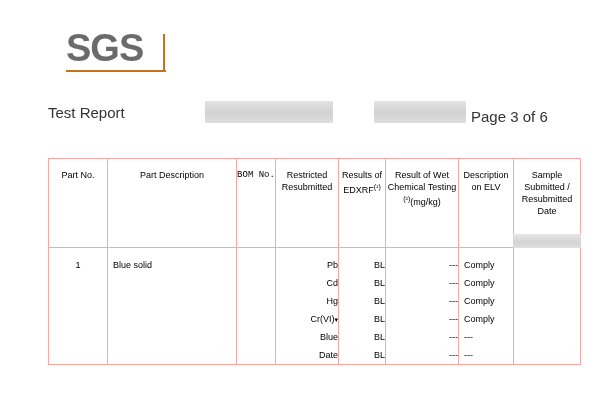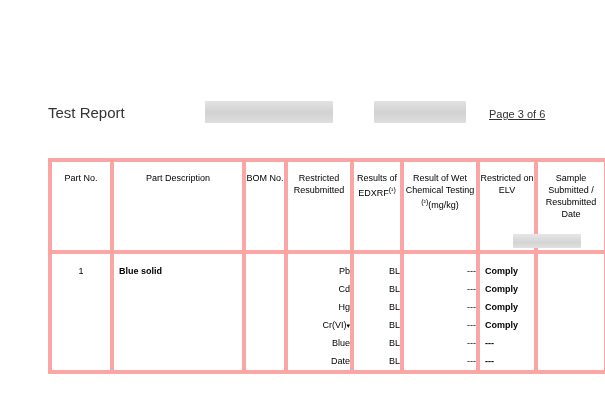--- a/index.html
+++ b/index.html
@@ -75,55 +75,54 @@
     border-radius: 1px;
   }
   .redact.r1 { left: 205px; top: 101px; width: 128px; height: 22px;
     background: linear-gradient(180deg,#e3e3e3 0%, #d2d2d2 50%, #dedede 100%); }
   .redact.r2 { left: 374px; top: 101px; width: 92px; height: 22px;
     background: linear-gradient(180deg,#e3e3e3 0%, #d2d2d2 50%, #dedede 100%); }
   .redact.r3 { left: 513px; top: 234px; width: 68px; height: 14px;
     background: linear-gradient(180deg,#e6e6e6 0%, #d4d4d4 60%, #e0e0e0 100%); }
   .page-num {
     position: absolute;
-    left: 489px;
+    left: 471px;
     top: 108px;
-    font-size: 11px;
+    font-size: 15px;
     color: #333333;
-    text-decoration: underline;
   }
 
   
   table.report {
     position: absolute;
     left: 48px;
     top: 158px;
     width: 508px;
     border-collapse: collapse;
     table-layout: fixed;
   }
   table.report th,
   table.report td {
-    border: 4px solid #fca5a5;
+    border: 1px solid #fca5a5;
     font-size: 9px;
     font-weight: normal;
     padding: 0;
     vertical-align: top;
   }
   table.report thead th {
     text-align: center;
     vertical-align: top;
     padding-top: 10px;
     padding-bottom: 6px;
     line-height: 12px;
     height: 72px;
   }
   .col-part    { width: 58px; }
   .col-desc    { width: 128px; }
-  .col-bom     { width: 38px; }
+  .col-bom     { width: 38px; font-family: Liberation Mono, monospace; }
   .col-subs    { width: 62px; }
   .col-edxrf   { width: 46px; }
   .col-wet     { width: 72px; }
   .col-elv     { width: 54px; }
   .col-sample  { width: 66px; }
 
   .sup {
     font-size: 7px;
     vertical-align: super;
   }
@@ -135,35 +134,40 @@
   }
   .lines {
     padding-top: 8px;
   }
   .line {
     height: 18px;
     line-height: 18px;
     font-size: 9px;
   }
   .c-center { text-align: right; }
-  .c-left   { text-align: left; padding-left: 5px; font-weight: bold; }
+  .c-left   { text-align: left; padding-left: 5px; }
   .c-part   { text-align: center; }
   .sample-cell {
     position: relative;
   }
   .tri {
     font-size: 7px;
     vertical-align: middle;
   }
 </style>
 </head>
 <body>
 
 <div class="page">
 
+  <div class="logo-wrap">
+    <div class="logo-text">SGS</div>
+    <div class="logo-rule"></div>
+    <div class="logo-bar-v"></div>
+  </div>
 
   <div class="header-row">
     <div class="test-report-title">Test Report</div>
   </div>
   <div class="redact r1"></div>
   <div class="redact r2"></div>
   <div class="page-num">Page 3 of 6</div>
 
   <table class="report">
     <thead>
@@ -172,21 +176,21 @@
         <th class="col-desc">Part Description</th>
         <th class="col-bom">BOM No.</th>
         <th class="col-subs">Restricted Resubmitted</th>
         <th class="col-edxrf">
           <span>Results of EDXRF</span><span class="sup">(¹)</span>
         </th>
         <th class="col-wet">
           <span>Result of Wet Chemical Testing</span><br>
           <span class="sup">(²)</span><span>(mg/kg)</span>
         </th>
-        <th class="col-elv">Restricted on ELV</th>
+        <th class="col-elv">Description on ELV</th>
         <th class="col-sample">Sample Submitted / Resubmitted Date</th>
       </tr>
     </thead>
     <tbody>
       <tr>
         <td class="body-cell">
           <div class="lines">
             <div class="line c-part">1</div>
           </div>
         </td>

